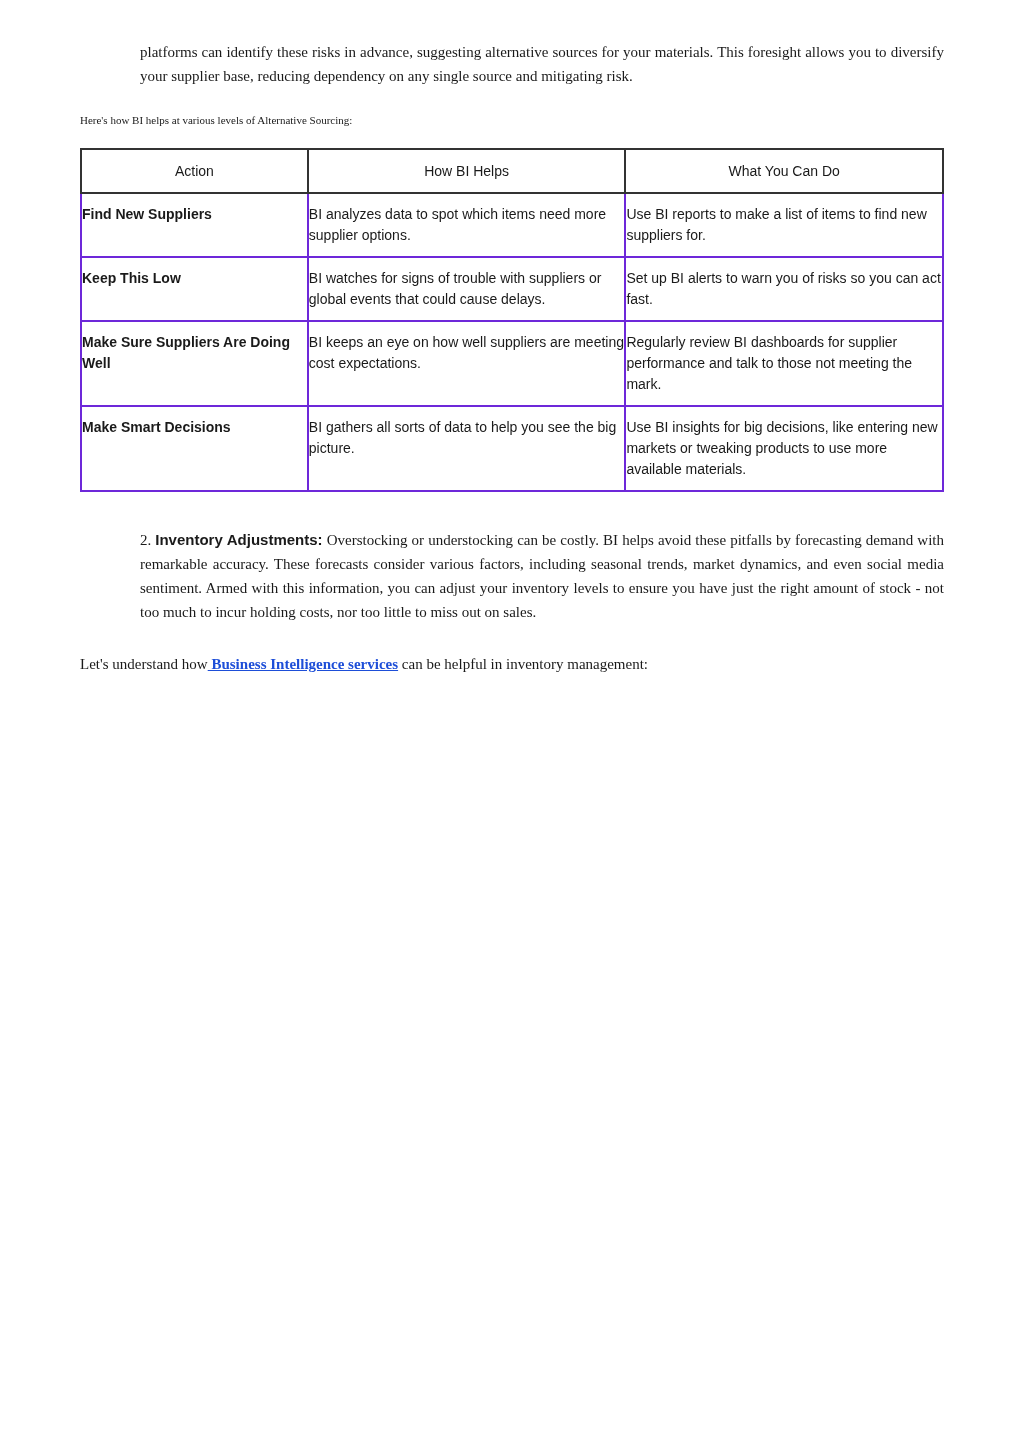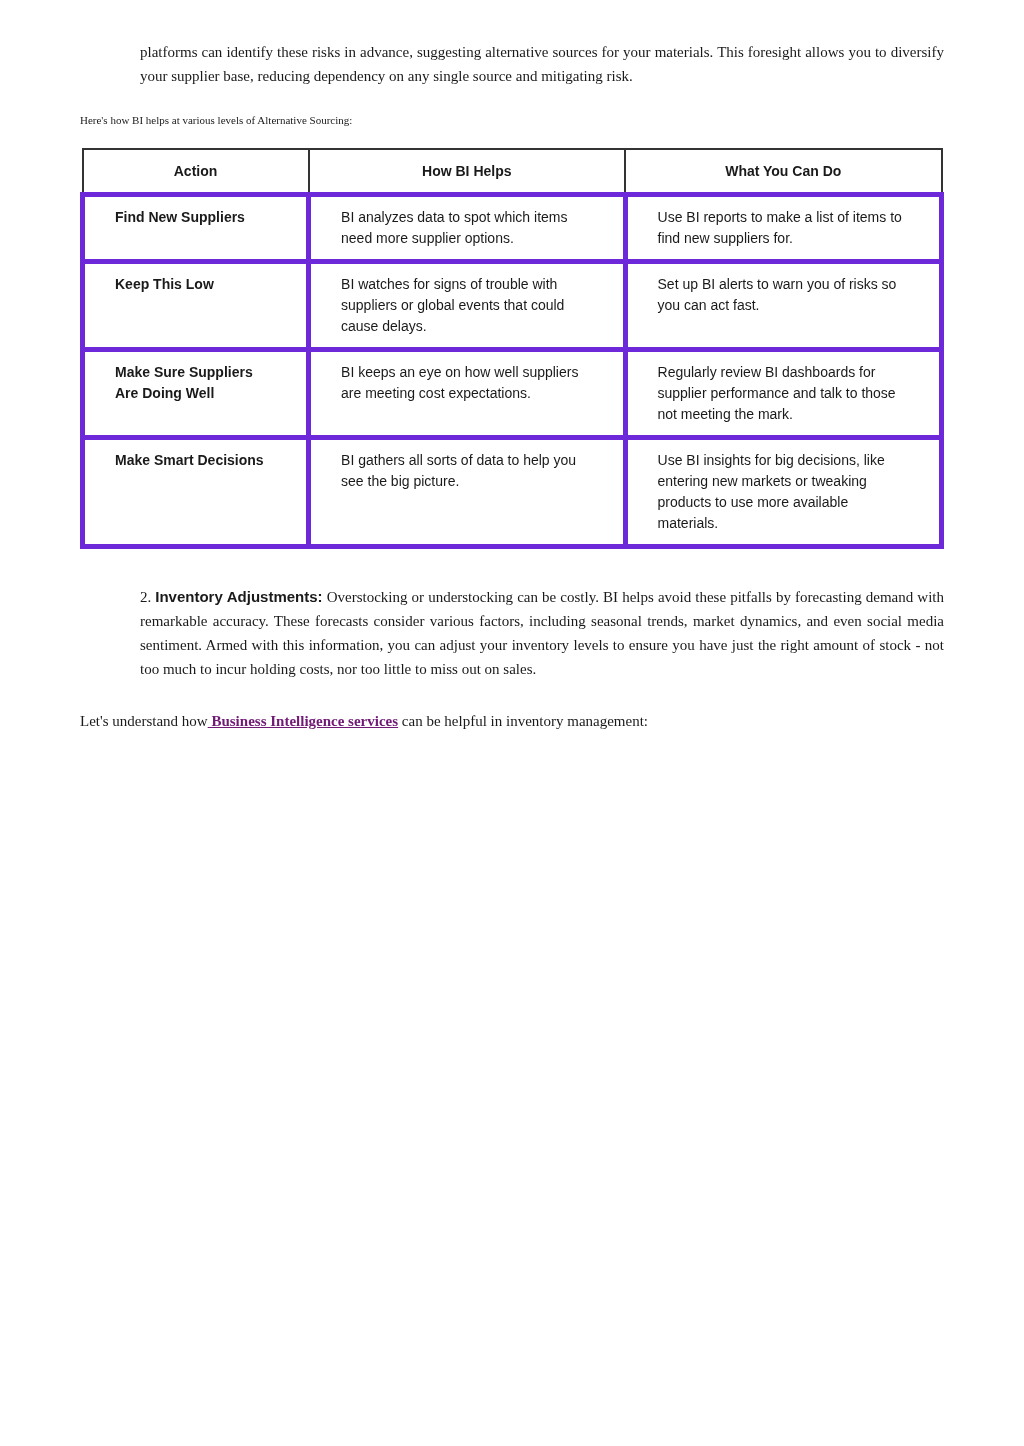--- a/index.html
+++ b/index.html
@@ -40,22 +40,22 @@
     table th {
       border: 2px solid #333;
       padding: 10px 14px;
       text-align: center;
       font-weight: bold;
       font-family: Arial, sans-serif;
       background: #fff;
     }
 
     table td {
-      border: 5px solid #6d28d9;
-      padding: 10px 30px;
+      border: 2px solid #6d28d9;
+      padding: 10px 0;
       vertical-align: top;
       font-family: Arial, sans-serif;
       font-size: 14px;
       line-height: 1.5;
     }
 
     table td:first-child {
       font-weight: bold;
       width: 200px;
     }
@@ -84,28 +84,28 @@
       font-family: Arial, sans-serif;
     }
 
     .bottom-paragraph {
       margin-top: 10px;
       font-size: 15px;
       text-align: justify;
     }
 
     .link {
-      color: #701a75;
+      color: #1d4ed8;
       text-decoration: underline;
       font-weight: bold;
     }
 
     .col-header {
       font-family: Arial, sans-serif;
-      font-weight: bold;
+      font-weight: normal;
     }
   </style>
 </head>
 <body>
 
 <div class="intro-paragraph">
   <span>platforms can identify these risks in advance, suggesting alternative sources for your materials. This foresight allows you to diversify your supplier base, reducing dependency on any single source and mitigating risk.</span>
 </div>
 
 <p class="section-intro">Here's how BI helps at various levels of Alternative Sourcing:</p>

